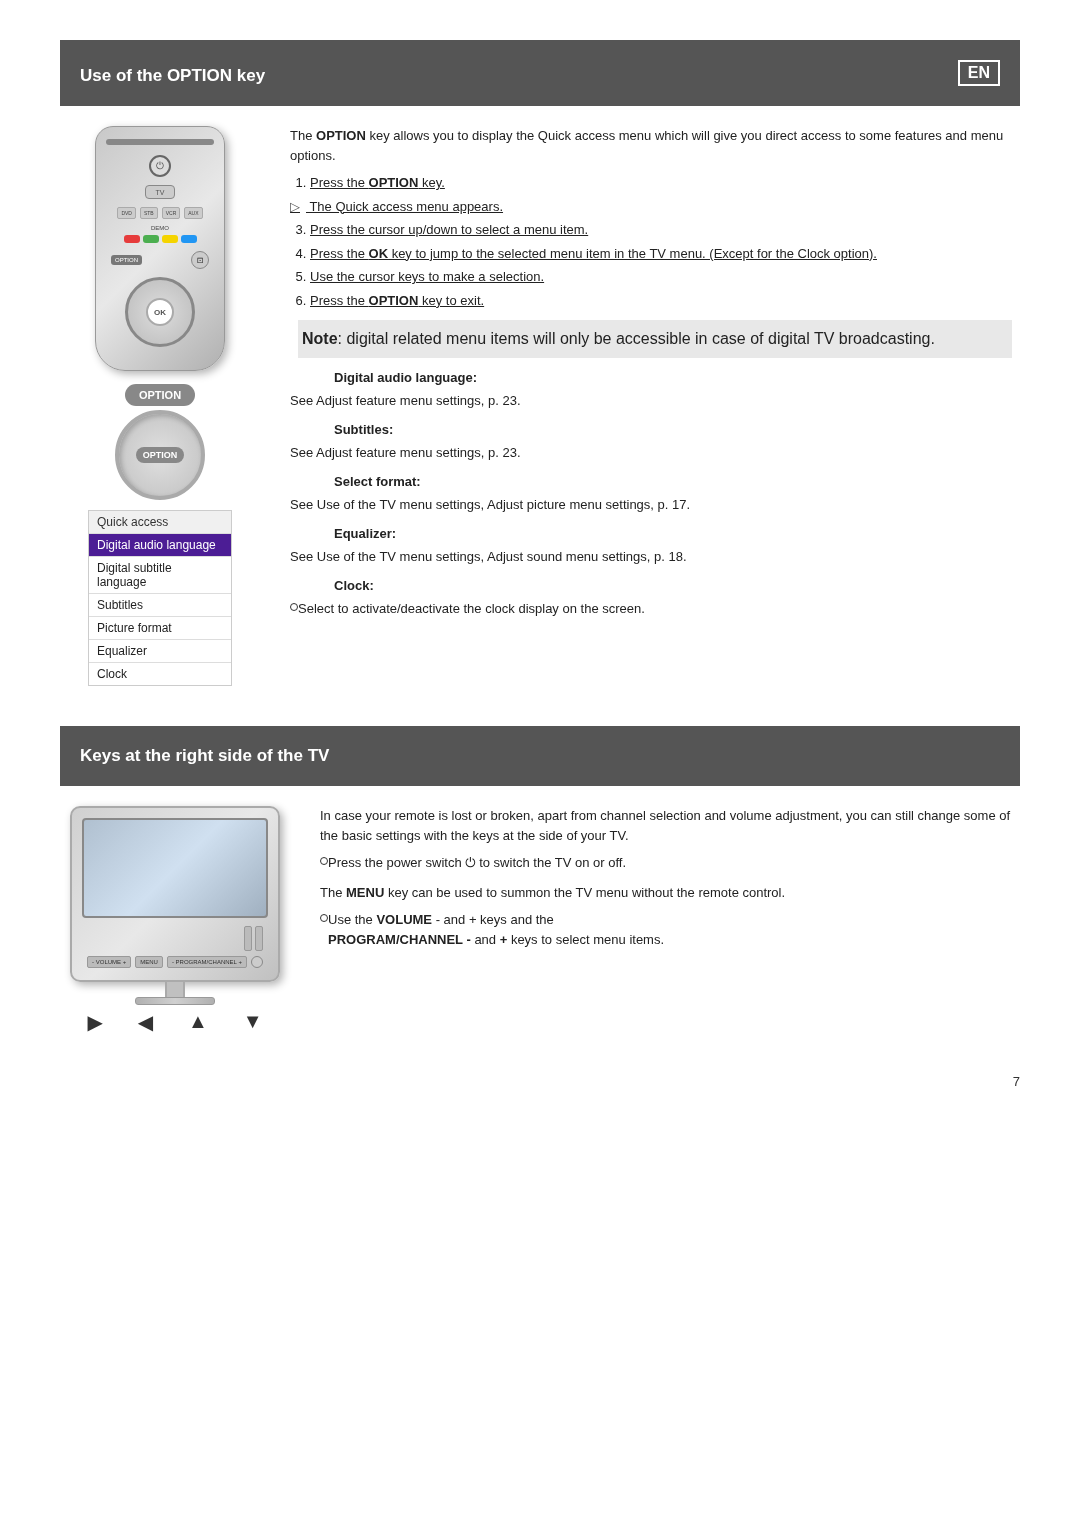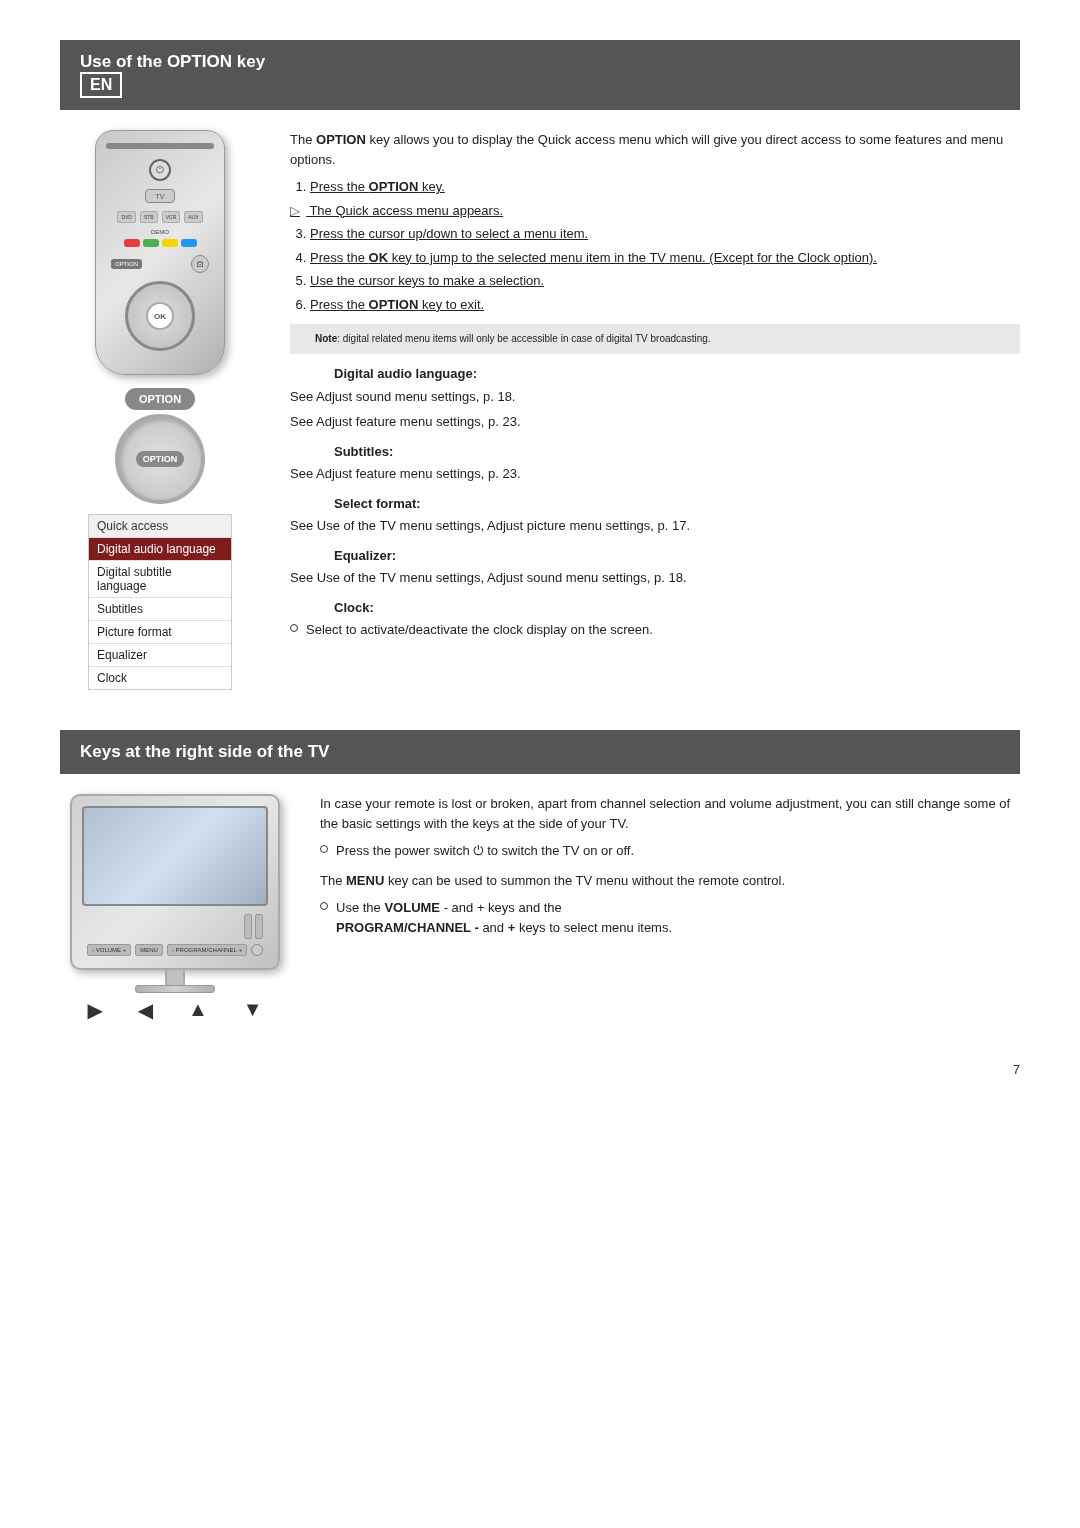--- a/index.html
+++ b/index.html
@@ -12,26 +12,25 @@
       min-height: 1528px;
       padding: 40px 60px;
     }
 
     
     .section-header {
       background: #555;
       color: #fff;
       font-size: 17px;
       font-weight: bold;
-      padding: 12px 20px;
+      padding: 20px 20px;
       margin-bottom: 20px;
       display: flex;
-      align-items: flex-start;
+      align-items: flex-end;
       justify-content: space-between;
-      flex-direction: column;
     }
     .section-header .en-badge {
       background: #555;
       color: #fff;
       font-weight: bold;
       font-size: 16px;
       border: 2px solid #fff;
       padding: 2px 8px;
     }
 
@@ -235,21 +234,21 @@
       background: #fff;
     }
 
     .qa-item.header-row {
       background: #f0f0f0;
       font-weight: normal;
       color: #333;
     }
 
     .qa-item.highlighted {
-      background: #7f1d1d;
+      background: #4c1d95;
       color: #fff;
     }
 
     .qa-item:last-child {
       border-bottom: none;
     }
 
     
     .right-content {
       flex: 1;
@@ -267,23 +266,23 @@
       text-decoration: underline;
     }
 
     .right-content ol li {
       margin-bottom: 4px;
     }
 
     .note-box {
       background: #e8e8e8;
       border: none;
-      padding: 8px 25px;
-      margin: 10px 0;
-      font-size: 10px;
+      padding: 8px 4px;
+      margin: 10px 8px;
+      font-size: 16px;
       line-height: 1.4;
     }
 
     .subsection-title {
       font-weight: bold;
       margin-top: 10px;
       margin-bottom: 3px;
       margin-left: 44px;
     }
 
@@ -370,21 +369,20 @@
       justify-content: space-around;
       width: 210px;
       margin-top: 5px;
       font-size: 20px;
       color: #333;
     }
 
     
     .bullet-item {
       display: flex;
-      gap: 8px;
       margin-bottom: 6px;
     }
 
     .bullet-circle {
       flex-shrink: 0;
       width: 8px;
       height: 8px;
       border-radius: 50%;
       border: 1.5px solid #333;
       margin-top: 4px;
@@ -490,21 +488,20 @@
       <li>Press the <b>OK</b> key to jump to the selected menu item in the TV menu. (Except for the Clock option).</li>
       <li>Use the cursor keys to make a selection.</li>
       <li>Press the <b>OPTION</b> key to exit.</li>
     </ol>
 
     <div class="note-box">
       <b>Note</b>: digital related menu items will only be accessible in case of digital TV broadcasting.
     </div>
 
     <div class="subsection-title">Digital audio language:</div>
-    <div class="subsection-text">See Adjust sound menu settings, p. 18.</div>
 
     <div class="subsection-text">See Adjust feature menu settings, p. 23.</div>
 
     <div class="subsection-title">Subtitles:</div>
     <div class="subsection-text">See Adjust feature menu settings, p. 23.</div>
 
     <div class="subsection-title">Select format:</div>
     <div class="subsection-text">See Use of the TV menu settings, Adjust picture menu settings, p. 17.</div>
 
     <div class="subsection-title">Equalizer:</div>

